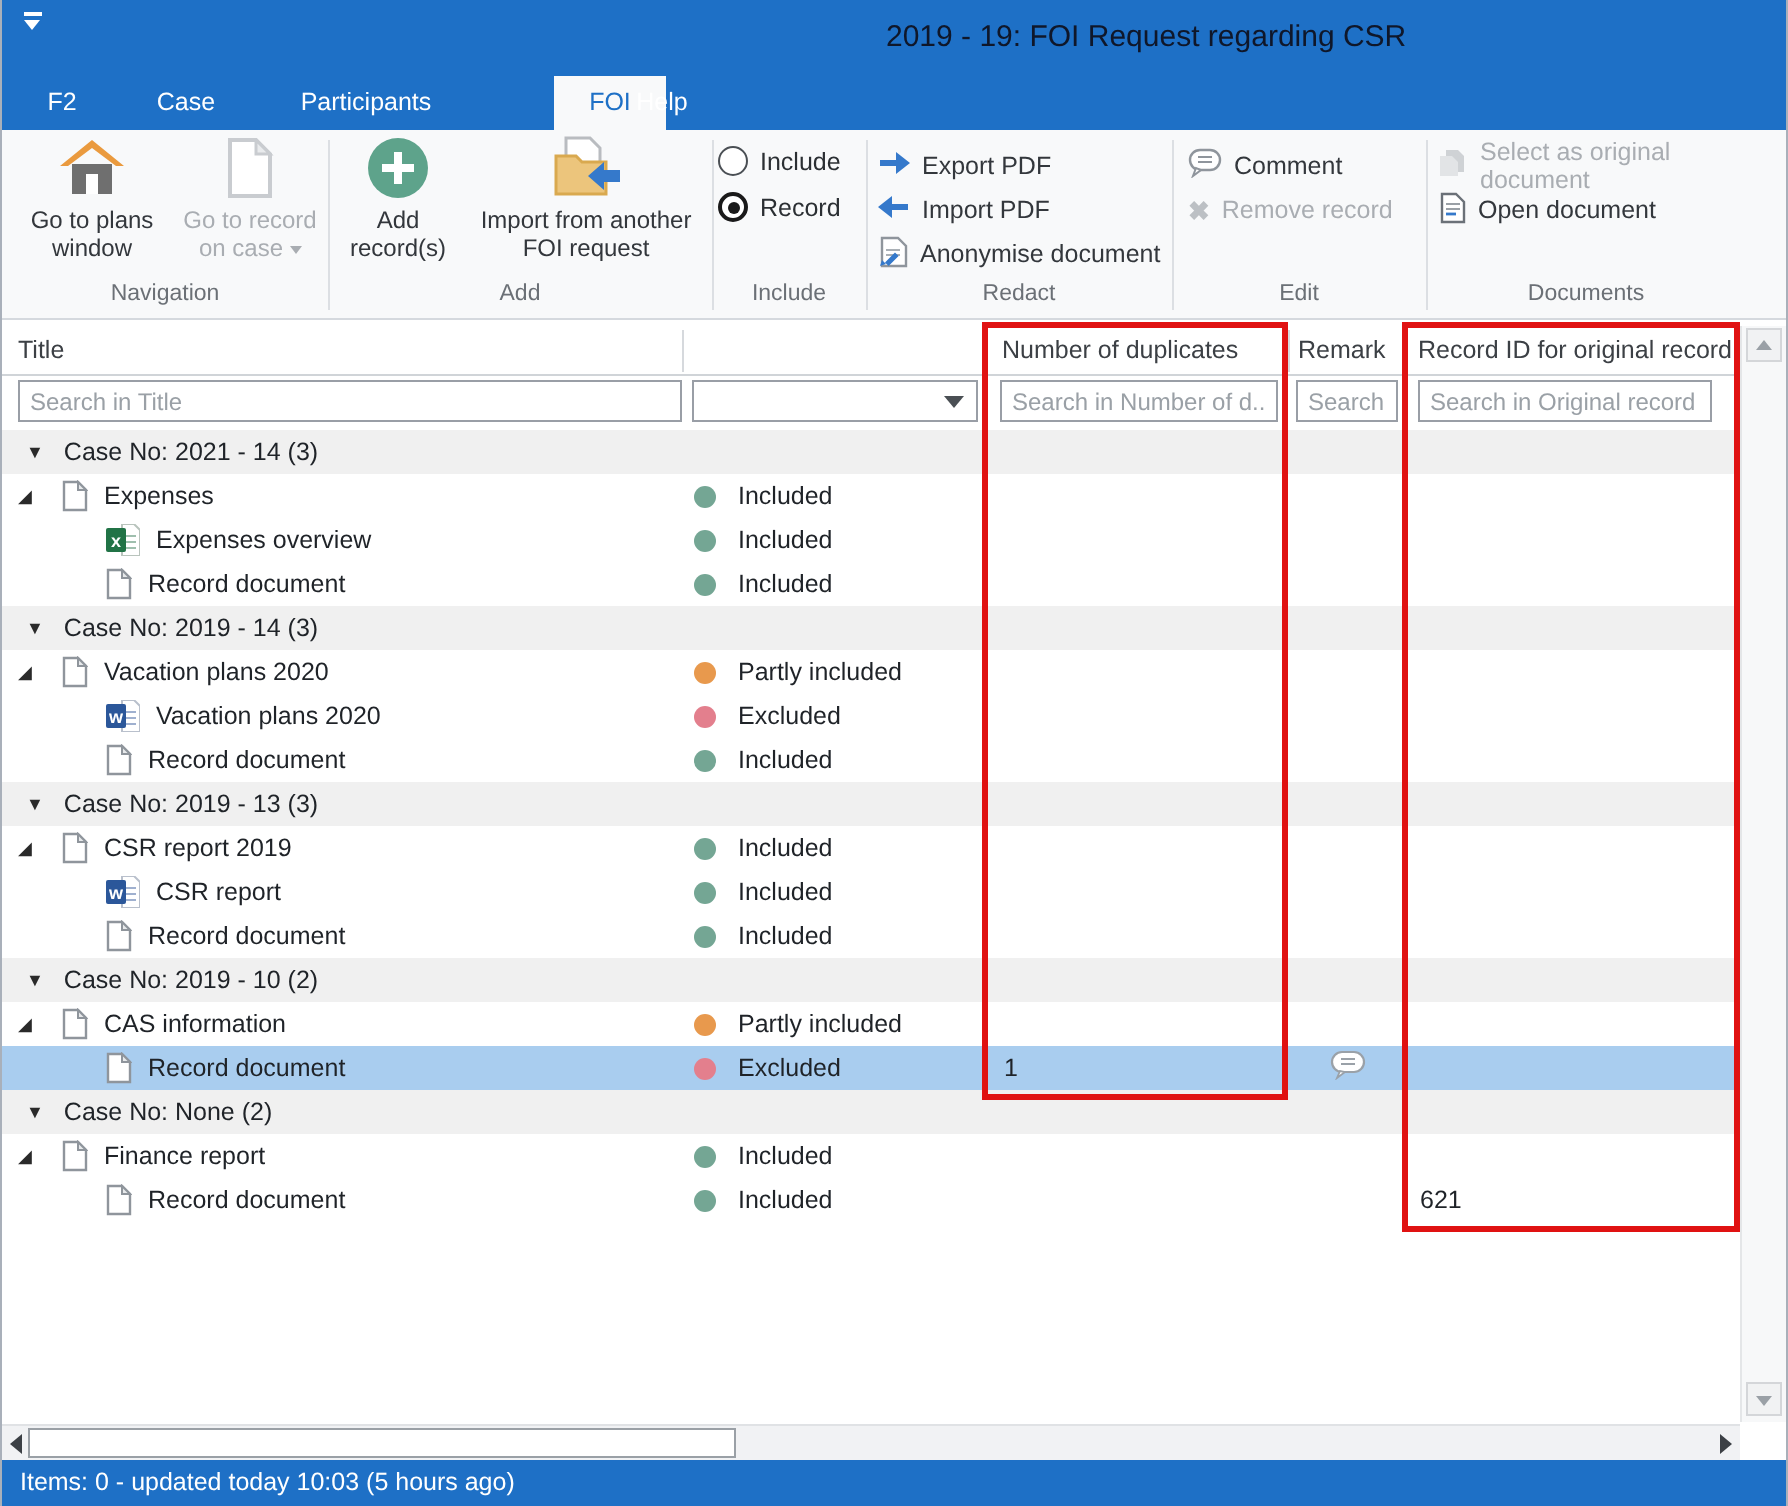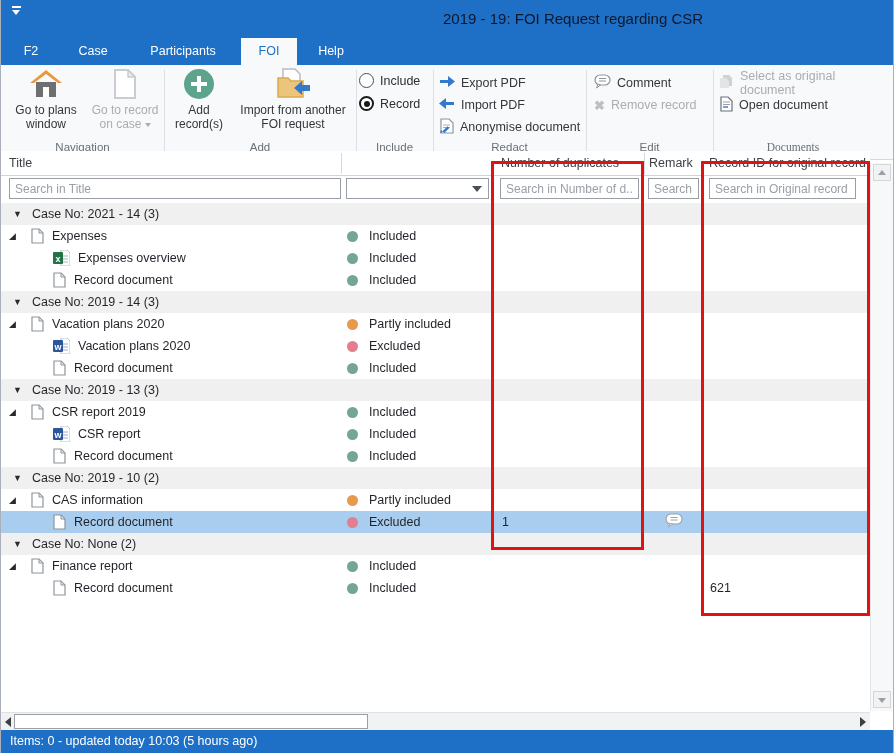--- a/index.html
+++ b/index.html
@@ -14,21 +14,21 @@
   .qat { position:absolute; left:10px; top:5px; width:12px; height:10px; }
   .qat .bar { position:absolute; left:1px; top:1px; width:9px; height:2px; background:#fff; }
   .qat .tri { position:absolute; left:1px; top:5px; width:0; height:0;
     border-left:4.5px solid transparent; border-right:4.5px solid transparent; border-top:5px solid #fff; }
   .win-title { position:absolute; left:442px; top:0; height:38px; line-height:38px;
     color:#0f172a; font-size:15px; white-space:nowrap; }
   
   .tabrow { position:absolute; left:0; top:38px; width:100%; height:27px; background:#1e70c6; }
   .tab { position:absolute; top:0; height:27px; line-height:27px; text-align:center;
     color:#fff; font-size:12.5px; cursor:default; }
-  .tab.active { background:#f8f9fa; color:#1e70c6; }
+  .tab.active { background:#f8f9fa; color:#1e70c6;margin-left:36px; }
   
   .ribbon { position:absolute; left:0; top:65px; width:100%; height:95px; background:#f8f9fa;
     border-bottom:1px solid #d5d9de; }
   .rib-sep { position:absolute; top:5px; width:1px; height:85px; background:#dcdfe3; }
   .rib-label { position:absolute; top:76px; font-size:11.5px; color:#6b7076; text-align:center; }
   .bigbtn { position:absolute; top:2px; display:flex; flex-direction:column; align-items:center;
     font-size:12px; color:#33373c; text-align:center; line-height:14px; }
   .bigbtn .bicon { height:34px; display:flex; align-items:center; justify-content:center; margin-bottom:2px; }
   .bigbtn.disabled { color:#a9adb2; }
   .smallbtn { position:absolute; display:flex; align-items:center; gap:6px; font-size:12.5px; color:#33373c; height:18px; }
@@ -39,21 +39,21 @@
   .add-circle::before, .add-circle::after { content:""; position:absolute; background:#fff; }
   .add-circle::before { left:7px; top:13px; width:16px; height:4px; }
   .add-circle::after { left:13px; top:7px; width:4px; height:16px; }
   .radio-row { position:absolute; display:flex; align-items:center; gap:6px; font-size:12.5px; color:#2b2f33; }
   .radio { width:15px; height:15px; border-radius:50%; border:1.5px solid #4a4f54; background:#fff; position:relative; }
   .radio.checked { border:2px solid #1a1a1a; }
   .radio.checked::after { content:""; position:absolute; left:2.5px; top:2.5px; width:6px; height:6px;
     border-radius:50%; background:#1a1a1a; }
   .xmark { color:#bcc0c4; font-size:13px; font-weight:bold; }
   
-  .grid { position:absolute; left:0; top:151px; width:869px; height:549px; background:#fff; }
+  .grid { position:absolute; left:0; top:163px; width:869px; height:549px; background:#fff; }
   .hdr { position:absolute; left:0; top:0; width:869px; height:25px; background:#fff; border-bottom:1px solid #d0d4d8; }
   .hdr-cell { position:absolute; top:0; height:25px; line-height:25px; font-size:12.5px; color:#3c4045; white-space:nowrap; overflow:hidden; }
   .vline { position:absolute; top:2px; width:1px; height:47px; background:#d6d9dd; }
   .filterrow { position:absolute; left:0; top:25px; width:869px; height:26px; background:#fff; }
   .filterrow input { position:absolute; top:2px; height:21px; border:1px solid #999ea6; font-size:12px;
     padding:0 5px; color:#2b2f33; font-family:"Liberation Sans",sans-serif; outline:none; }
   .filterrow input::placeholder { color:#9aa0a6; }
   .combo { position:absolute; top:2px; height:21px; background:#fff; border:1px solid #999ea6; }
   .combo .arrow { position:absolute; right:6px; top:7px; width:0; height:0;
     border-left:5px solid transparent; border-right:5px solid transparent; border-top:6px solid #4a4f54; }
@@ -226,21 +226,21 @@
       <span>
         <svg width="14" height="16" viewBox="0 0 14 16">
           <path d="M2 1 h7 l4 4 v10 h-11 z" fill="#ffffff" stroke="#6b7178" stroke-width="1.2"></path>
           <line x1="4" y1="6" x2="11" y2="6" stroke="#9aa0a6" stroke-width="1"></line>
           <line x1="4" y1="8.5" x2="11" y2="8.5" stroke="#9aa0a6" stroke-width="1"></line>
           <line x1="4" y1="11" x2="9" y2="11" stroke="#3579cb" stroke-width="1.4"></line>
         </svg>
       </span>
       <span>Open document</span>
     </div>
-    <div class="rib-label" style="left:712px;width:160px;font-family:Liberation Serif, serif;">Documents</div>
+    <div class="rib-label" style="left:712px;width:160px;">Documents</div>
   </div>
 
   <div class="grid">
     <div class="hdr">
       <div class="hdr-cell" style="left:8px;width:325px;">Title</div>
       <div class="hdr-cell" style="left:500px;width:136px;">Number of duplicates</div>
       <div class="hdr-cell" style="left:648px;width:50px;">Remark</div>
       <div class="hdr-cell" style="left:708px;width:158px;">Record ID for original record</div>
       <div class="vline" style="left:340px;height:21px;top:2px;"></div>
       <div class="vline" style="left:643px;height:21px;top:2px;"></div>

